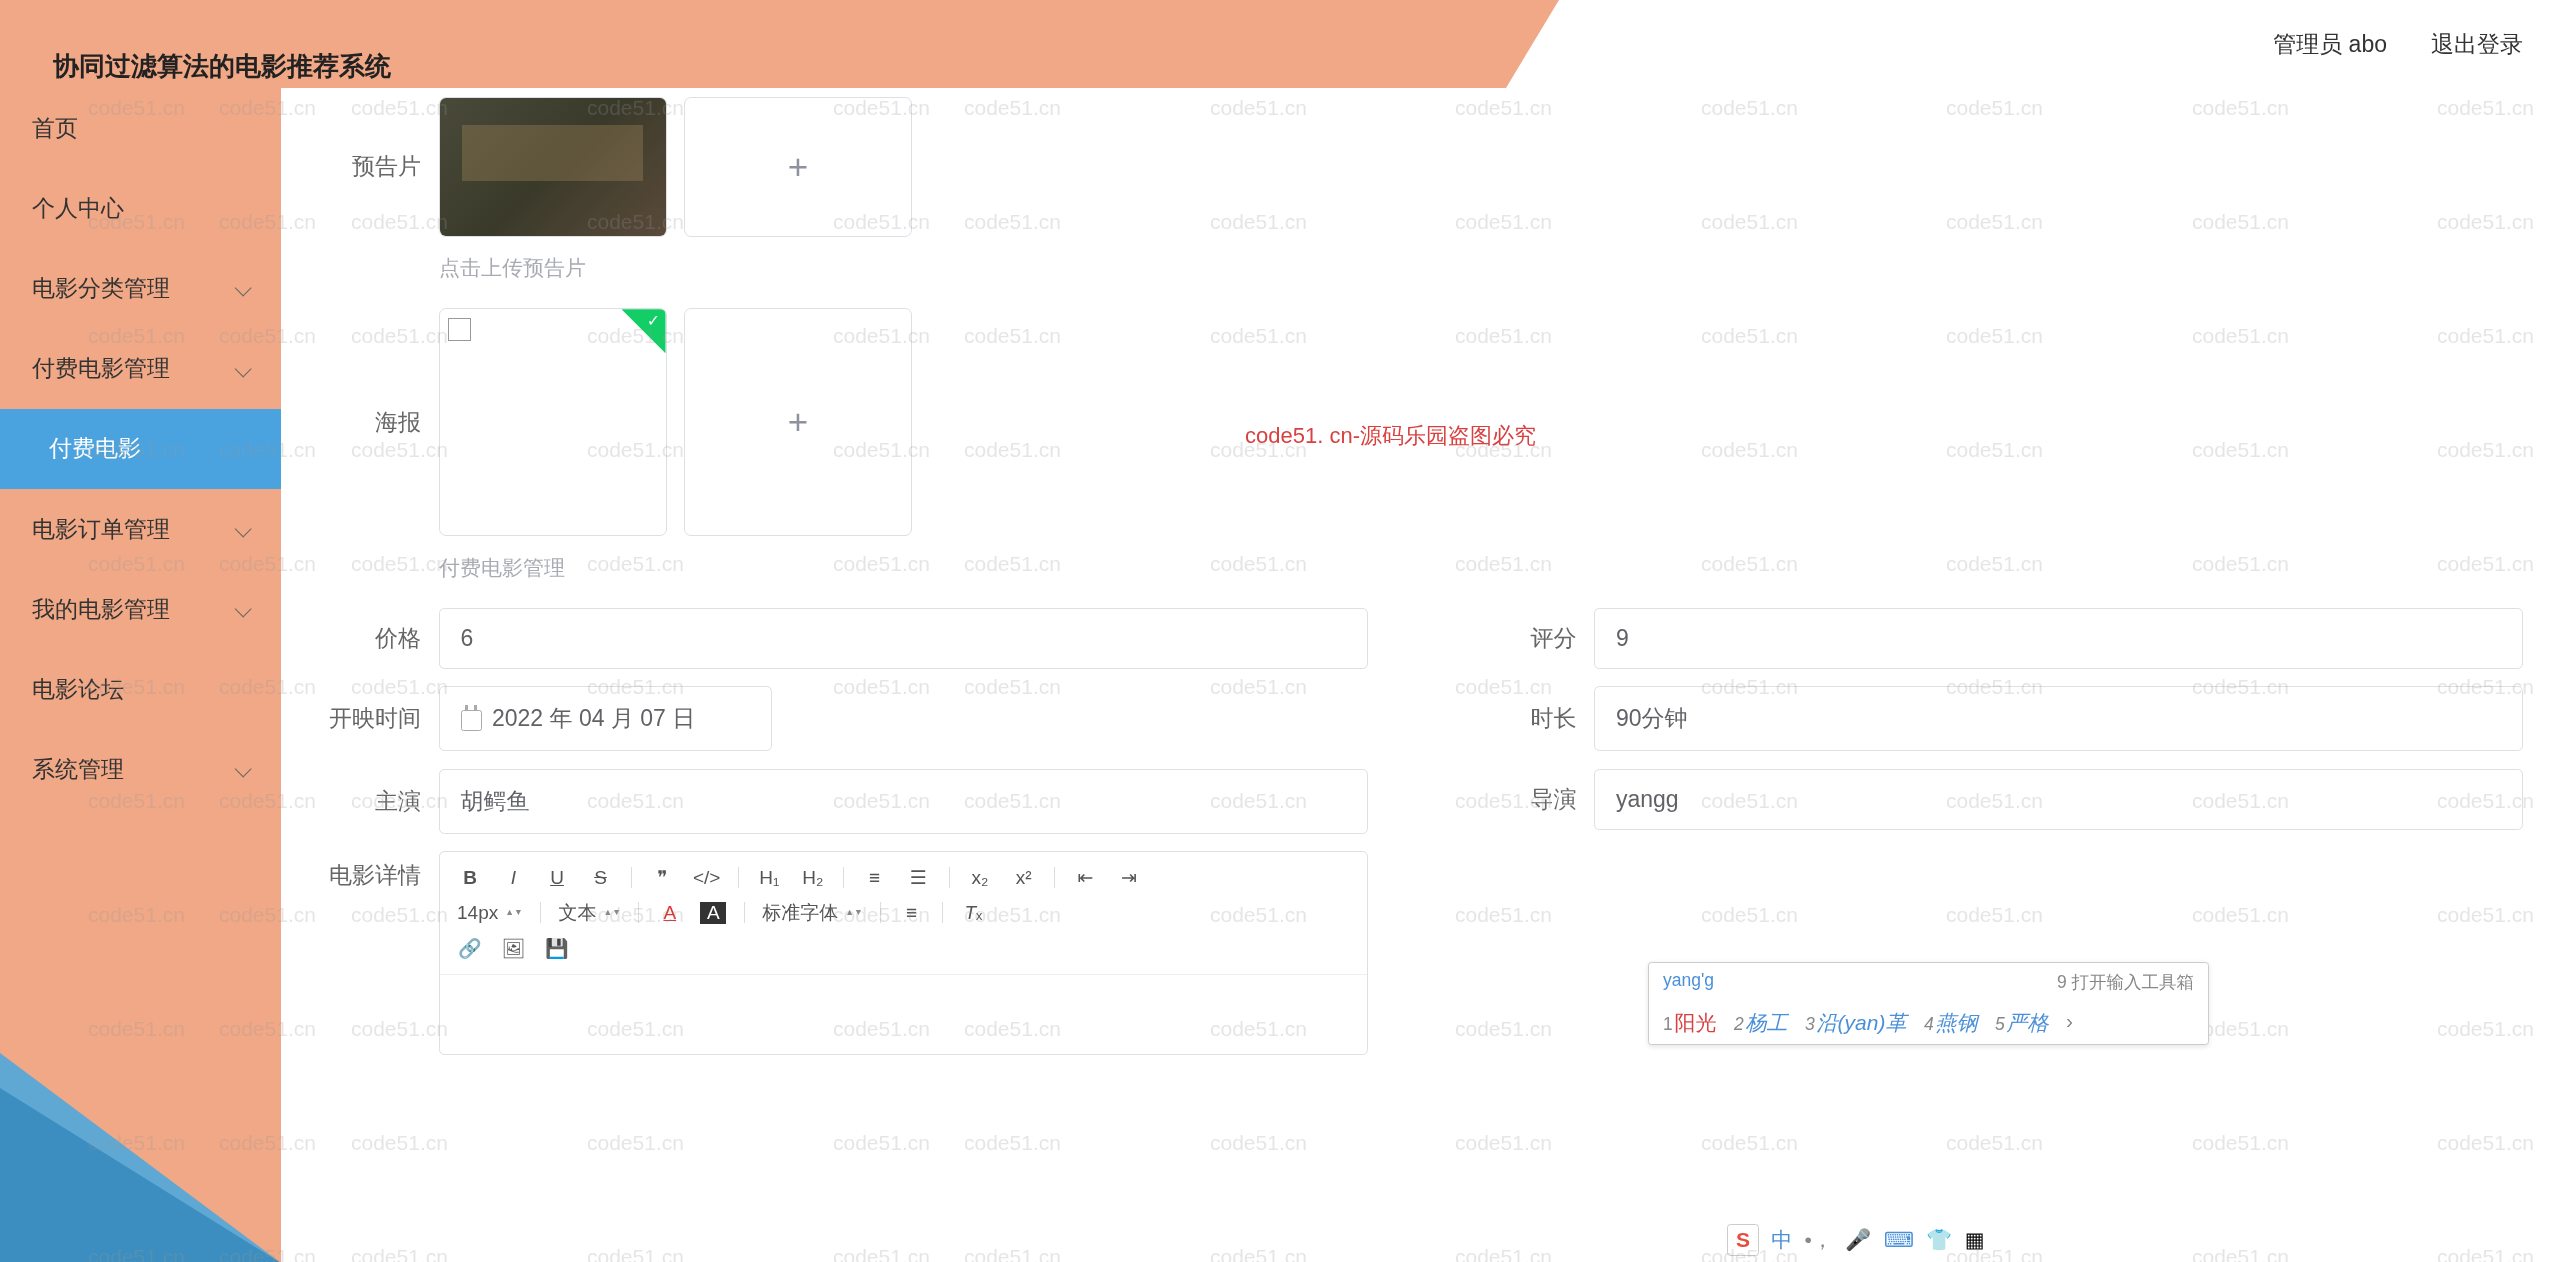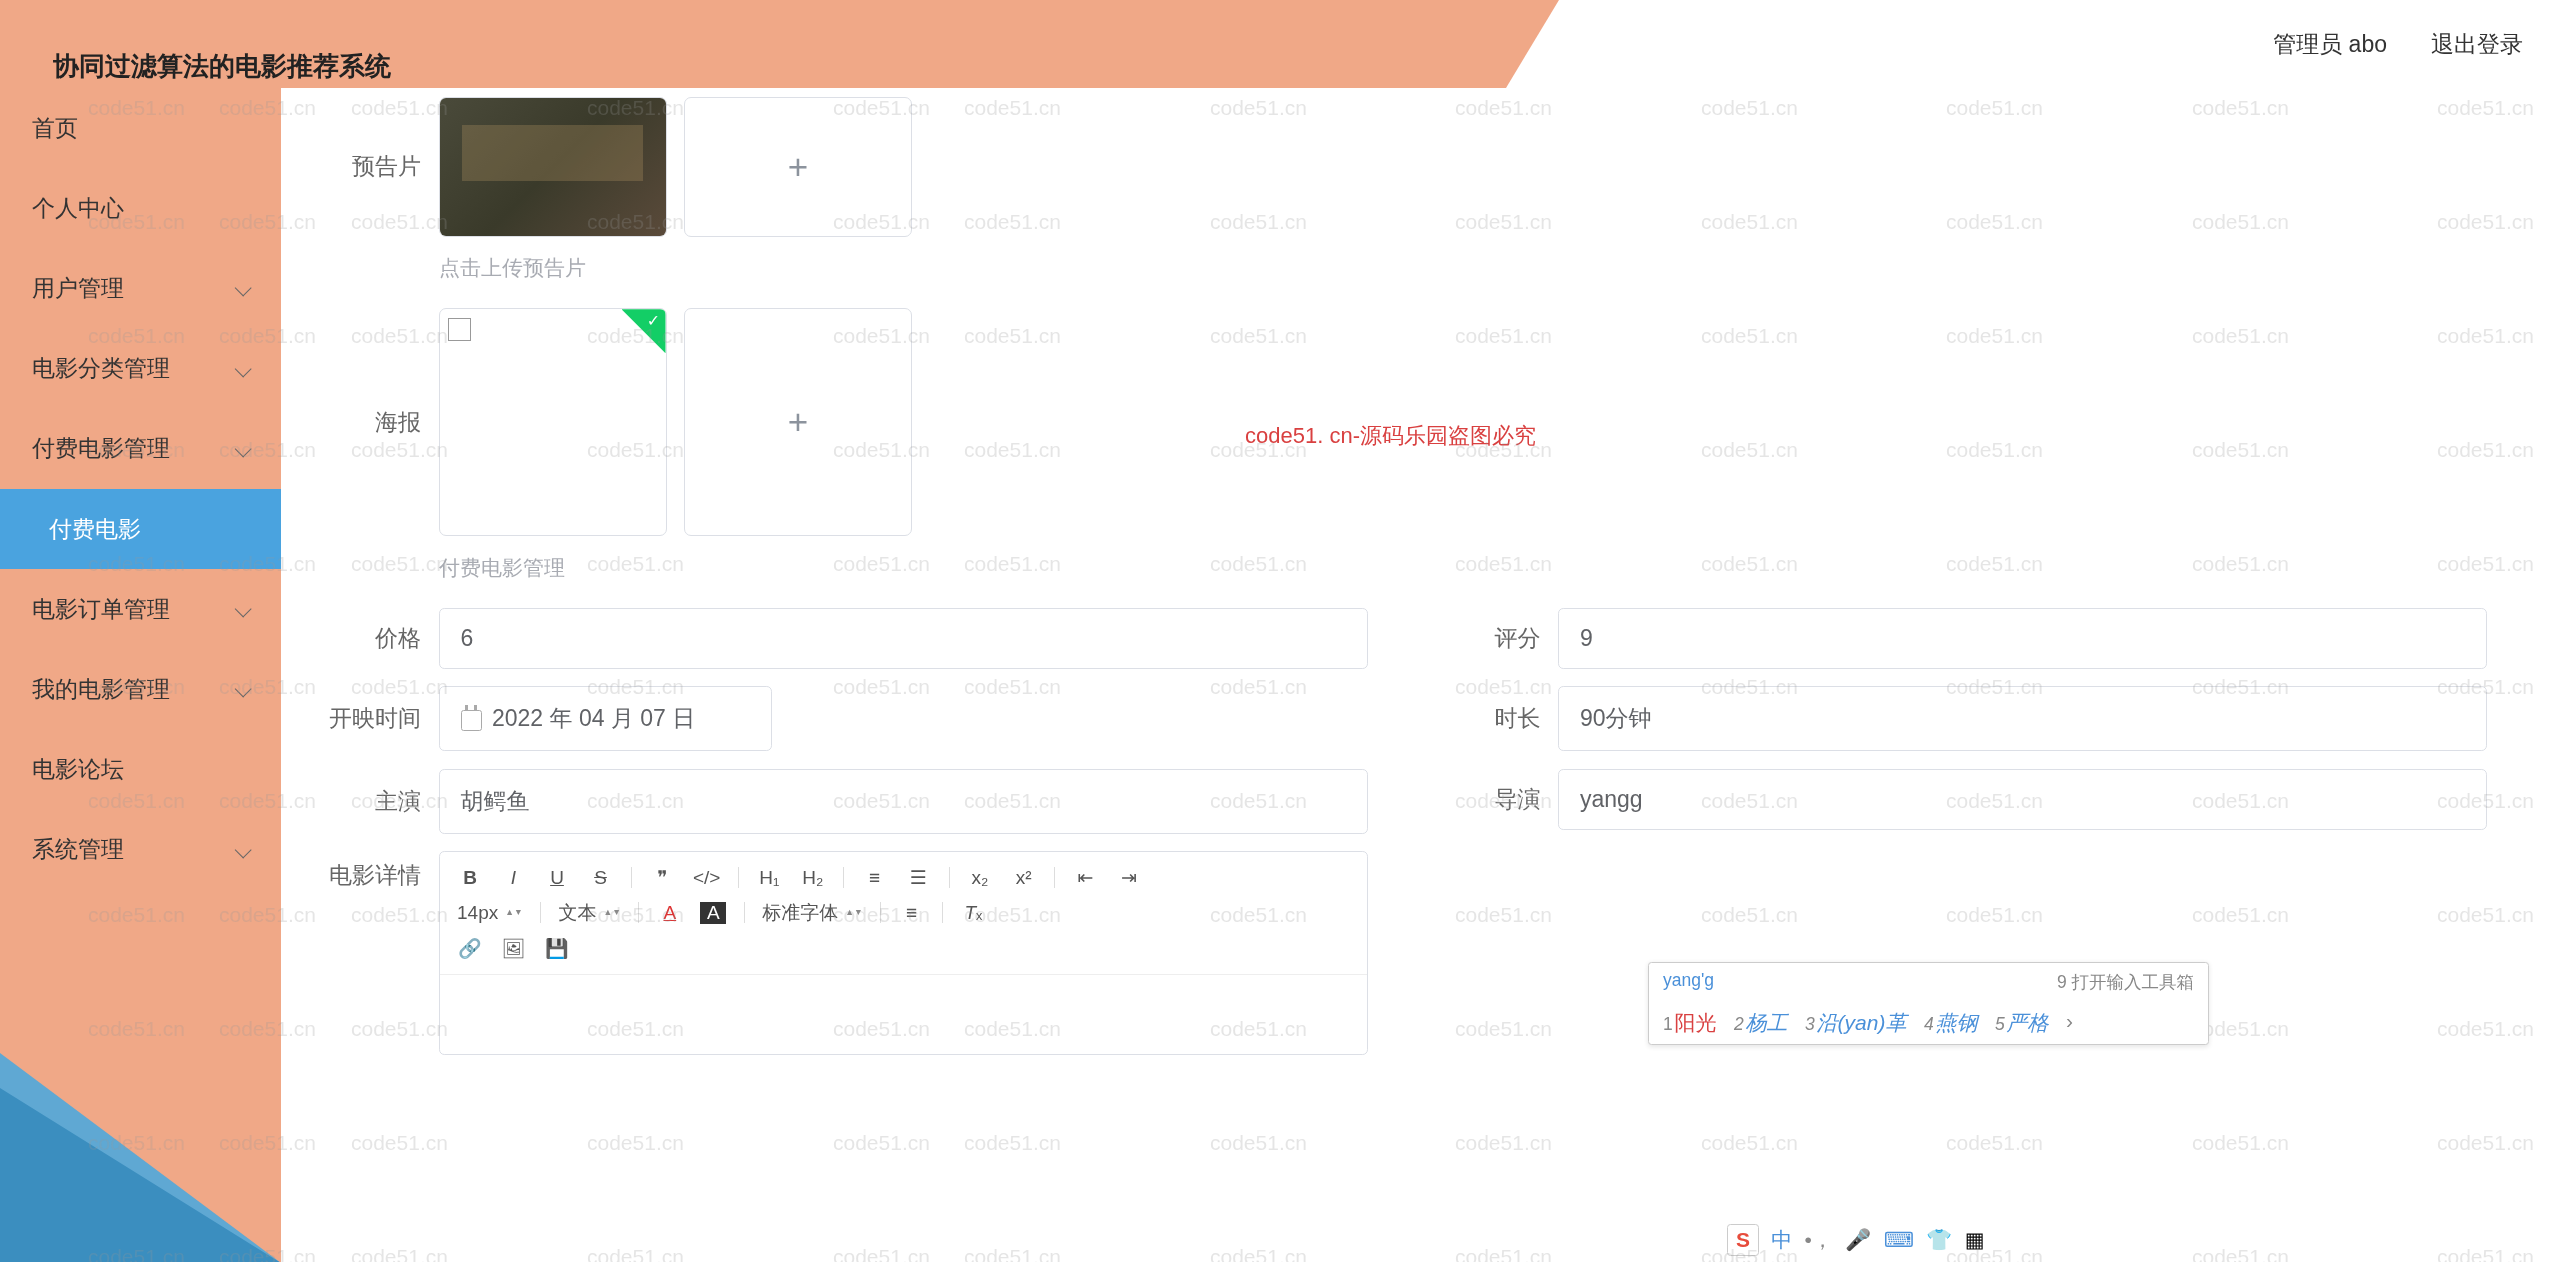--- a/index.html
+++ b/index.html
@@ -57,21 +57,21 @@
 .side-item.child { padding-left: 49px; background: #4aa3df; color: #fff; }
 .chevron { width: 12.3px; height: 12.3px; border-right: 1.8px solid #666; border-bottom: 1.8px solid #666; transform: rotate(45deg); }
 
 
 .main { flex: 1; padding: 8.8px 35px 0 35px; overflow-y: auto; position: relative; }
 .main::-webkit-scrollbar { width: 12.3px; }
 .main::-webkit-scrollbar-thumb { background: #c1c1c1; }
 .main::-webkit-scrollbar-track { background: #f1f1f1; }
 
 .form-row { display: flex; align-items: flex-start; margin-bottom: 17.5px; }
-.form-row.two-col { gap: 68px; }
+.form-row.two-col { gap: 104px; }
 .form-group { display: flex; align-items: center; }
 .form-label { width: 105px; text-align: right; font-size: 23px; color: #666; margin-right: 17.5px; }
 .form-input {
   border: 0.9px solid #dcdfe6;
   border-radius: 5.3px;
   padding: 16px 21px;
   font-size: 23px;
   color: #606266;
   background: #fff;
 }
@@ -164,24 +164,20 @@
 </div>
 
 <div class="layout">
 
   <div class="sidebar">
     <div class="side-item">
         <span>首页</span>
       </div>
     <div class="side-item">
         <span>个人中心</span>
-      </div>
-    <div class="side-item">
-        <span>用户管理</span>
-        <span class="chevron"></span>
       </div>
     <div class="side-item">
         <span>电影分类管理</span>
         <span class="chevron"></span>
       </div>
     <div class="side-item">
         <span>付费电影管理</span>
         <span class="chevron"></span>
       </div>
     <div class="side-item child">

